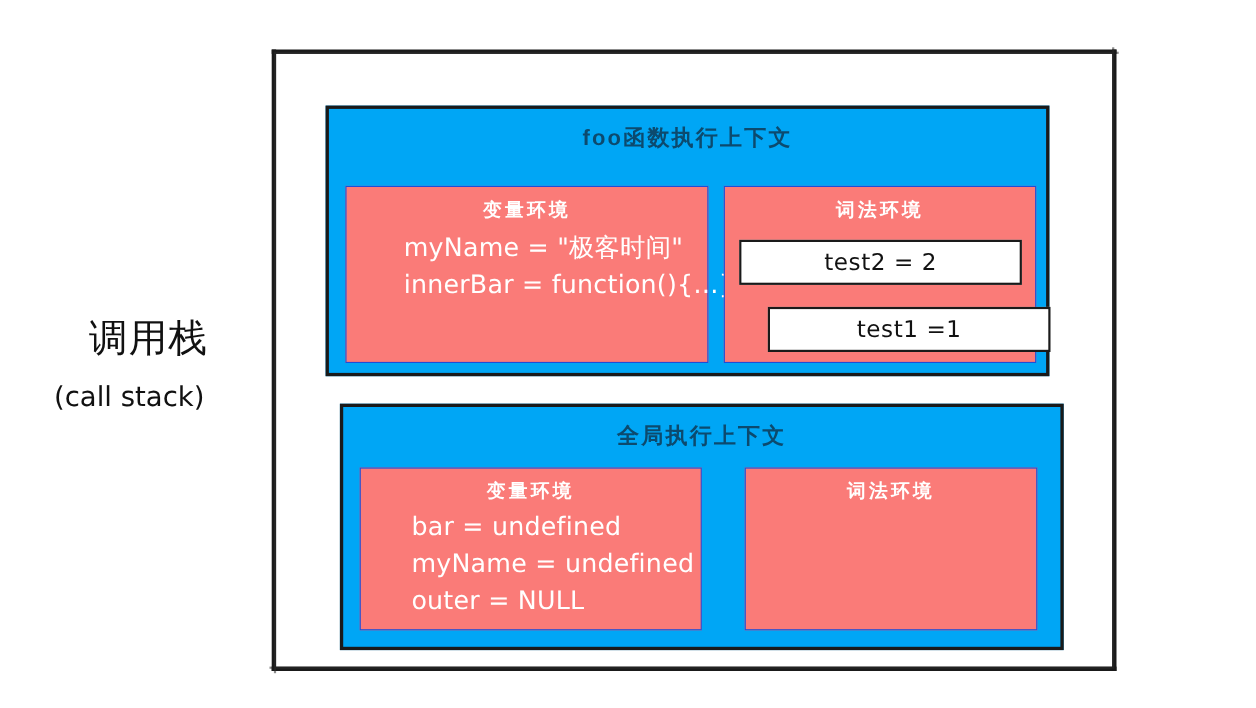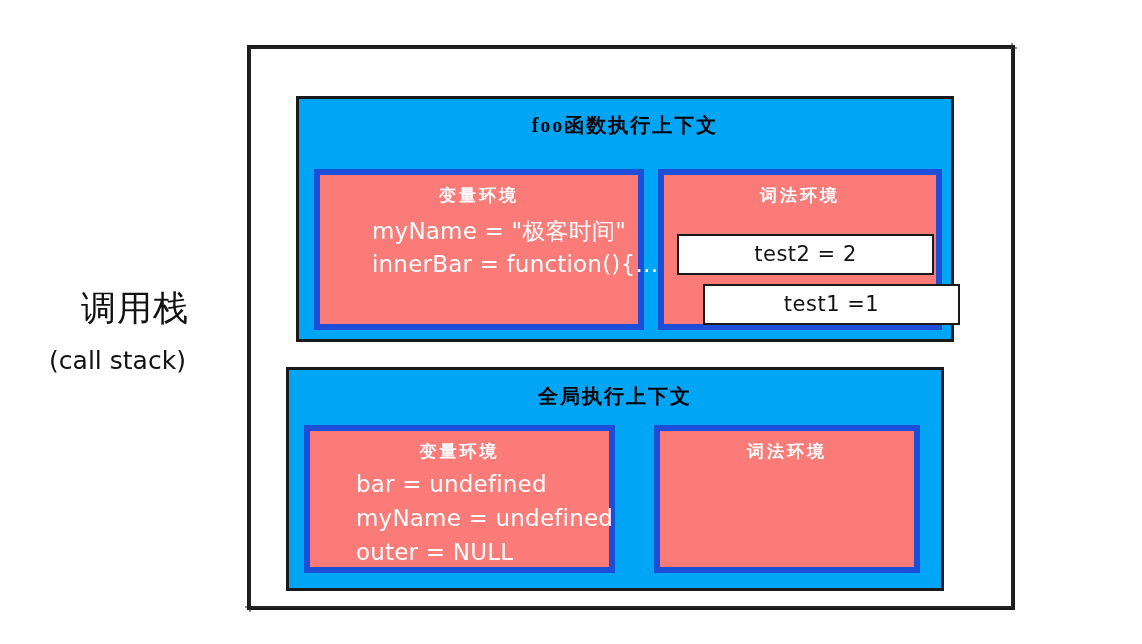--- a/index.html
+++ b/index.html
@@ -84,44 +84,44 @@
     border: 3px solid #1a1a1a;
     box-sizing: border-box;
   }
   .exec-ctx.foo {
     left: 296px;
     top: 96px;
     width: 658px;
     height: 246px;
   }
   .exec-ctx.global {
-    left: 286px;
+    left: 309px;
     top: 367px;
     width: 658px;
     height: 224px;
   }
   .ctx-title {
     position: absolute;
     left: 0;
     top: 13px;
     width: 100%;
     text-align: center;
-    color: #000000;
-    font-family: Liberation Serif, serif;
+    color: #0c4a6e;
+    font-family: Liberation Sans, sans-serif;
     font-size: 20px;
     font-weight: 700;
     letter-spacing: 2px;
     white-space: nowrap;
   }
 
   
   .env {
     position: absolute;
     background: #fa7b78;
-    border: 6px solid #1d4ed8;
+    border: 1px solid #1d4ed8;
     box-sizing: border-box;
   }
   .env-title {
     position: absolute;
     left: 0;
     top: 9px;
     width: 100%;
     text-align: center;
     color: #ffffff;
     font-family: "DejaVu Sans", sans-serif;
@@ -167,21 +167,21 @@
     border: 2px solid #1a1a1a;
     box-sizing: border-box;
     color: #111111;
     font-family: "DejaVu Sans", sans-serif;
     font-size: 21px;
     line-height: 37px;
     text-align: center;
     letter-spacing: 0.5px;
     white-space: nowrap;
   }
-  .binding.b0 { top: 59px; }
+  .binding.b0 { top: 48px; }
   .binding.b1 { top: 109px; margin-left: 26px; }
 </style>
 </head>
 <body>
 
 <div id="stage">
 
   <div class="caption">
     <div class="line1">调用栈</div>
     <div class="line2">(call stack)</div>

